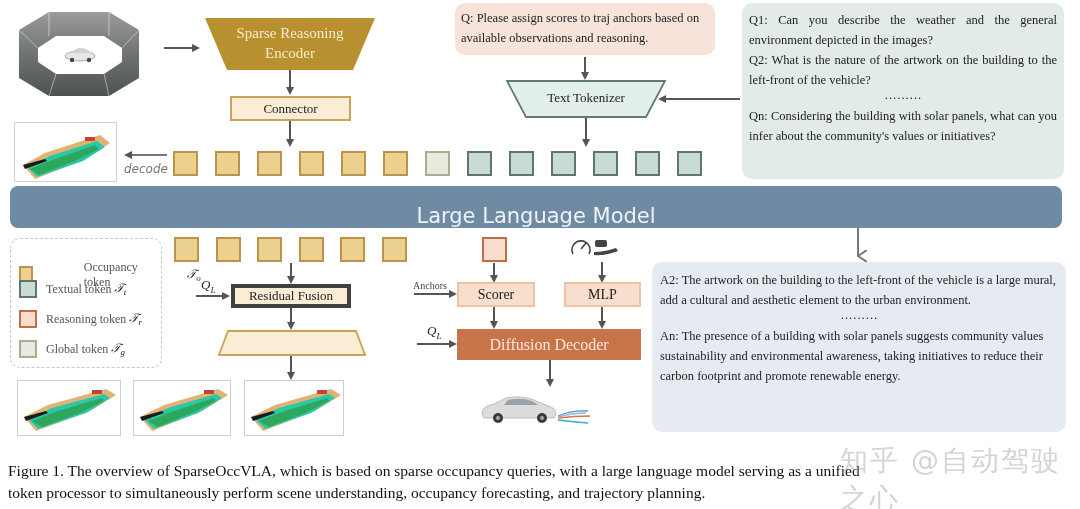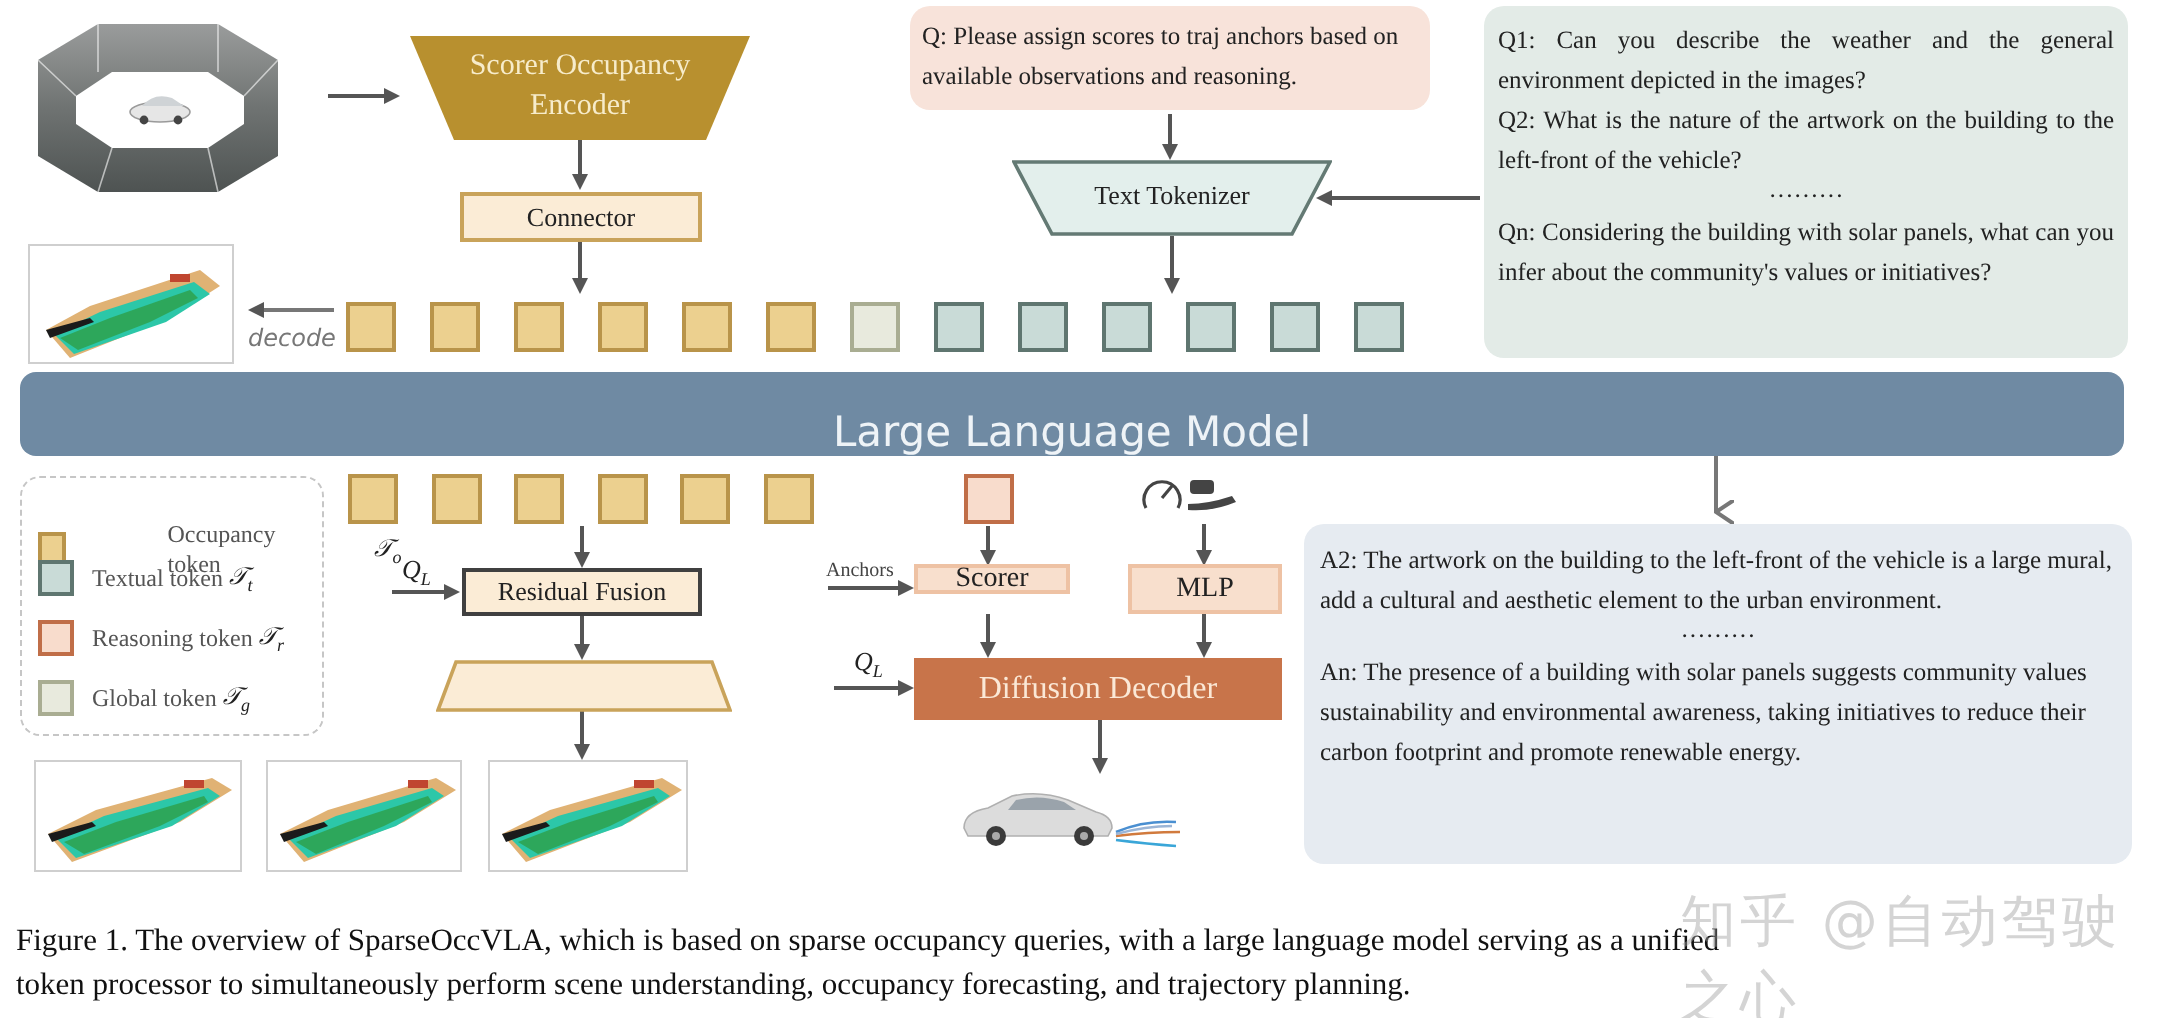--- a/index.html
+++ b/index.html
@@ -11,21 +11,21 @@
   
   .tok{position:absolute;width:25px;height:25px;box-sizing:border-box;border:2px solid;}
   .tok.occ{background:#ecd08f;border-color:#b9944a;}
   .tok.txt{background:#c9dbd7;border-color:#5f7670;}
   .tok.glb{background:#e8eadd;border-color:#a9ad92;}
   .tok.rsn{background:#f8dccc;border-color:#c06e48;}
 
   
   .box{position:absolute;box-sizing:border-box;display:flex;align-items:center;justify-content:center;text-align:left;}
   .connector{background:#fbecd6;border:2px solid #c9a35a;font-size:13px;}
-  .resfusion{background:#fbecd6;border:2px solid #404040;font-size:13px;}
+  .resfusion{background:#fbecd6;border:4px solid #404040;font-size:13px;}
   .scorer,.mlp{background:#f8dfcd;border:2px solid #eec2a4;font-size:14px;}
   .diffusion{background:#c8744a;color:#fbe8d6;font-size:16px;}
 
   .llm{left:10px;top:186px;width:1052px;height:42px;background:#6f8aa3;border-radius:8px;color:#eef3f7;font-size:21px;display:flex;align-items:flex-end;justify-content:center;font-family:"DejaVu Sans","Liberation Sans",sans-serif;}
 
   .qbox{position:absolute;border-radius:10px;font-size:12.5px;line-height:20px;box-sizing:border-box;}
   .q-reason{left:455px;top:3px;width:260px;height:52px;background:#f8e3da;padding:5px 6px;}
   .q-list{left:742px;top:3px;width:322px;height:176px;background:#e3ebe7;padding:7px 7px;text-align:justify;}
   .a-list{left:652px;top:262px;width:414px;height:170px;background:#e6ebf1;padding:8px 8px;}
   .dots{text-align:center;letter-spacing:0px;line-height:16px;}
@@ -99,21 +99,21 @@
     <line x1="35" y1="88" x2="42" y2="66"></line>
       <line x1="95" y1="88" x2="90" y2="66"></line>
   </g>
 </svg>
 
 <div class="abs" style="left:205px;top:18px;width:170px;height:52px;">
   <svg width="170" height="52" class="abs" style="left:0;top:0;">
     <polygon points="0,0 170,0 148,52 22,52" fill="#b8902f"></polygon>
   </svg>
   <div class="abs serif" style="left:0;top:5px;width:170px;text-align:center;color:#f7eccb;font-size:15px;line-height:20px;">
-    <div>Scorer Occupancy</div>
+    <div>Sparse Reasoning</div>
     <div>Encoder</div>
   </div>
 </div>
 
 <div class="box connector serif" style="left:230px;top:96px;width:121px;height:25px;">
   <span>Connector</span>
 </div>
 
 <div class="occframe" style="left:14px;top:122px;width:103px;height:60px;">
   <svg width="100" height="57">
@@ -245,21 +245,21 @@
     <path d="M3,18 A9,9 0 1 1 19,18"></path>
     <line x1="11" y1="13" x2="16" y2="7"></line>
   </g>
   <g>
     <rect x="25" y="4" width="12" height="7" rx="2" fill="#444"></rect>
     <path d="M24,16 Q34,16 46,12 L48,15 Q36,20 24,19 Z" fill="#444"></path>
   </g>
 </svg>
 
 <div class="abs serif" style="left:413px;top:280px;font-size:10px;color:#444;">Anchors</div>
-<div class="box scorer serif" style="left:457px;top:282px;width:78px;height:15px;">
+<div class="box scorer serif" style="left:457px;top:282px;width:78px;height:25px;">
   <span>Scorer</span>
 </div>
 
 <div class="box mlp serif" style="left:564px;top:282px;width:77px;height:25px;">
   <span>MLP</span>
 </div>
 
 <div class="abs serif" style="left:427px;top:323px;font-size:13px;font-style:italic;">
   <span>Q</span><sub style="font-size:9px;">L</sub>
 </div>

